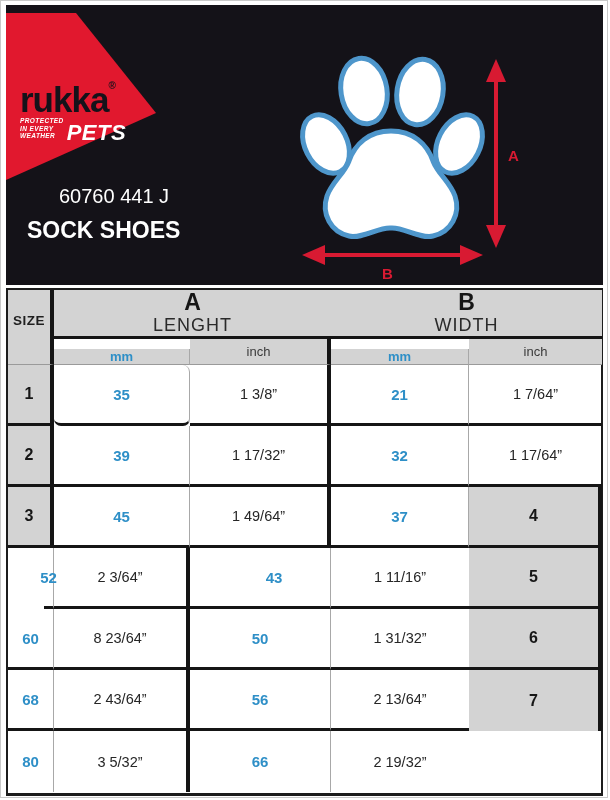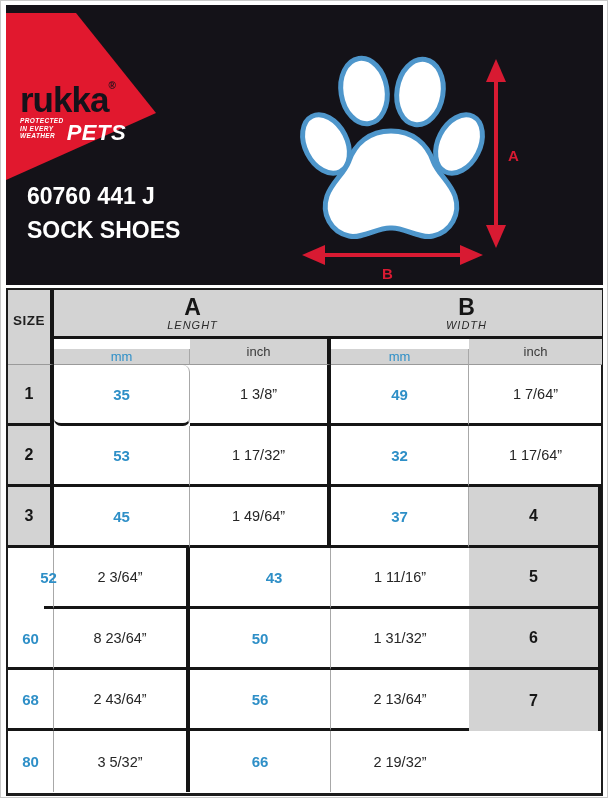--- a/index.html
+++ b/index.html
@@ -11,43 +11,43 @@
   .header-svg{position:absolute;left:0;top:0;width:100%;height:100%;}
 
   .brand{position:absolute;left:14px;top:78px;z-index:2;}
   .brand-word{font-size:35px;font-weight:800;color:#15121a;line-height:0.95;letter-spacing:-1px;}
   .brand-word .reg{font-size:10px;font-weight:700;vertical-align:top;letter-spacing:0;position:relative;top:-2px;}
   .brand-row{display:flex;align-items:flex-end;margin-top:1px;}
   .tagline{display:flex;flex-direction:column;color:#ffffff;font-style:italic;font-weight:700;font-size:6.5px;line-height:7.5px;letter-spacing:0.4px;margin-bottom:3px;}
   .pets{color:#ffffff;font-style:italic;font-weight:800;font-size:22px;line-height:0.85;margin-left:3px;letter-spacing:0.5px;}
 
   .product{position:absolute;left:21px;top:174px;color:#ffffff;z-index:2;}
-  .product-code{font-size:23px;font-weight:700;line-height:34px;}
+  .product-code{font-size:20px;font-weight:400;line-height:34px;margin-left:32px;}
   .product-name{font-size:23px;font-weight:600;line-height:34px;}
 
   
   .size-table{
     position:absolute;left:5px;top:287px;width:597px;height:508px;
     display:grid;
     grid-template-columns:46px 136px 141px 138px 133px;
     grid-template-rows:49px 26px repeat(7, 61px);
     border:2px solid #1c1c1c;border-bottom-width:3px;
     box-sizing:border-box;background:#ffffff;
   }
   .size-table > div{box-sizing:border-box;display:flex;align-items:center;justify-content:center;}
   .gray{background:#d3d3d3;}
   .size-head{grid-column:1;grid-row:1 / 3;border-right:4px solid #151515;border-bottom:1px solid #9a9a9a;
     align-items:flex-end;padding-bottom:14px;font-size:13.5px;font-weight:600;color:#1f1f1f;letter-spacing:0.5px;}
   .group-head{grid-row:1;flex-direction:column;border-bottom:3px solid #151515;}
   .group-a{grid-column:2 / 4;}
   .group-b{grid-column:4 / 6;}
   .group-letter{font-size:23px;font-weight:800;color:#161616;line-height:1.05;}
-  .group-sub{font-size:11px;color:#2a2a2a;letter-spacing:1px;font-style:italic;}
+  .group-sub{font-size:18px;color:#2a2a2a;letter-spacing:1px;}
   .unit{grid-row:2;font-size:13px;border-bottom:1px solid #9a9a9a;}
-  .unit-mm{font-weight:400;margin-top:10px;}
+  .unit-mm{font-weight:700;margin-top:10px;}
   .unit-inch{color:#3a3a3a;}
   .b-right-thin{border-right:1px solid #a8a8a8;}
   .b-right-thick{border-right:4px solid #151515;}
   .d-size{font-size:16px;font-weight:700;color:#161616;border-bottom:3px solid #151515;border-right:4px solid #151515;}
   .d-mm{font-size:15px;font-weight:700;border-bottom:3px solid #151515;}
   .d-inch{font-size:14.5px;color:#262626;border-bottom:3px solid #151515;}
   .last-row{border-bottom:none !important;}
 </style>
 </head>
 <body>
@@ -122,24 +122,24 @@
     </div>
 
     <div class="unit unit-mm gray accent b-right-thin" style="color: rgb(46, 143, 199);">mm</div>
     <div class="unit unit-inch gray b-right-thick">inch</div>
     <div class="unit unit-mm gray accent b-right-thin" style="color: rgb(46, 143, 199);">mm</div>
     <div class="unit unit-inch gray">inch</div>
 
   <div class="d-size gray">1</div>
       <div class="d-mm accent b-right-thin" style="color: rgb(46, 143, 199); border-radius: 7px;">35</div>
       <div class="d-inch b-right-thick">1 3/8”</div>
-      <div class="d-mm accent b-right-thin" style="color: rgb(46, 143, 199);">49</div>
+      <div class="d-mm accent b-right-thin" style="color: rgb(46, 143, 199);">21</div>
       <div class="d-inch">1 7/64”</div>
       <div class="d-size gray">2</div>
-      <div class="d-mm accent b-right-thin" style="color: rgb(46, 143, 199);">53</div>
+      <div class="d-mm accent b-right-thin" style="color: rgb(46, 143, 199);">39</div>
       <div class="d-inch b-right-thick">1 17/32”</div>
       <div class="d-mm accent b-right-thin" style="color: rgb(46, 143, 199);">32</div>
       <div class="d-inch">1 17/64”</div>
       <div class="d-size gray">3</div>
       <div class="d-mm accent b-right-thin" style="color: rgb(46, 143, 199);">45</div>
       <div class="d-inch b-right-thick">1 49/64”</div>
       <div class="d-mm accent b-right-thin" style="color: rgb(46, 143, 199);">37</div>
       <div class="d-size gray">4</div>
       <div class="d-mm accent b-right-thin" style="color: rgb(46, 143, 199); margin-left: 36px;">52</div>
       <div class="d-inch b-right-thick">2 3/64”</div>

